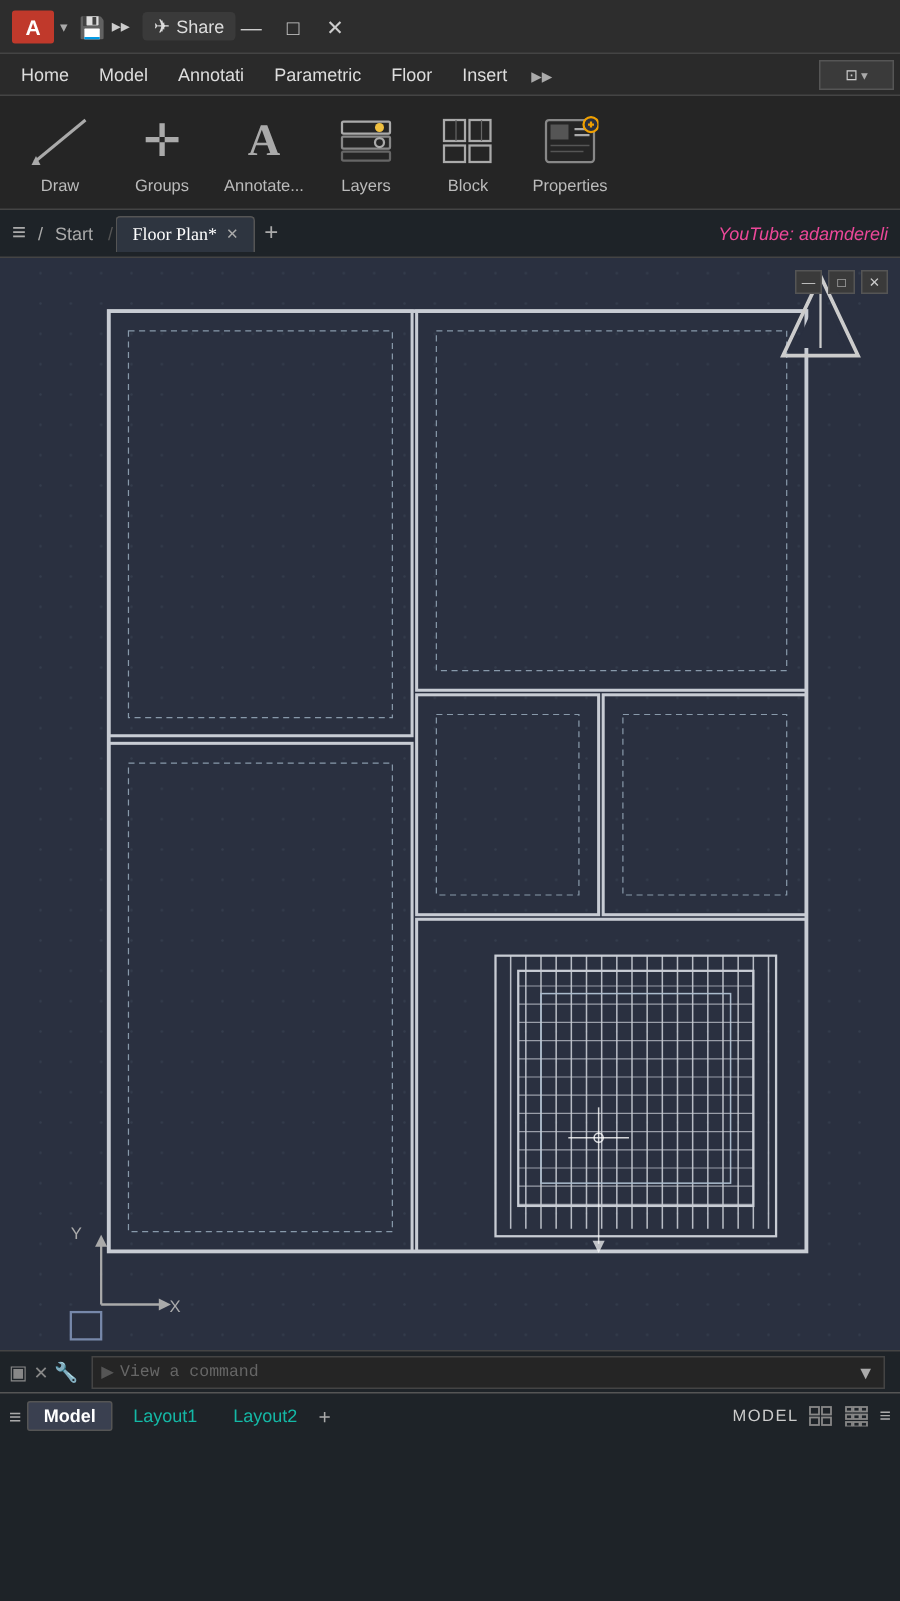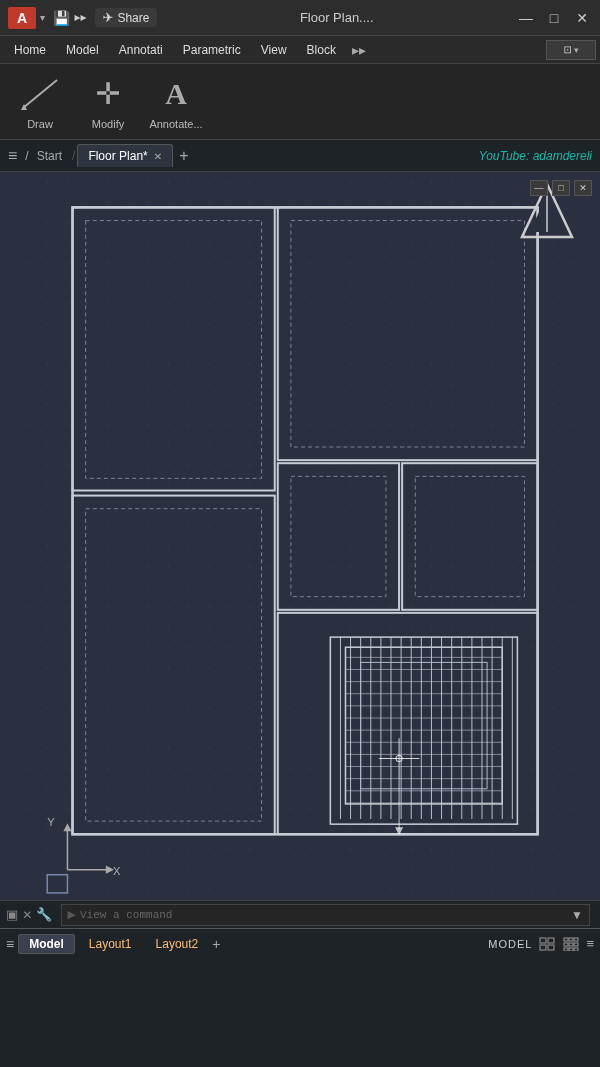--- a/index.html
+++ b/index.html
@@ -173,26 +173,27 @@
       background: #2e3540;
       color: #fff;
       font-size: 12px;
       padding: 4px 10px;
       border-radius: 3px 3px 0 0;
       border: 1px solid #555;
       border-bottom: none;
       display: flex;
       align-items: center;
       gap: 6px;
+      font-family: Liberation Serif, serif;
     }
     #tab-close { color: #aaa; font-size: 10px; cursor: pointer; }
     #tab-add { color: #aaa; font-size: 16px; margin-left: 6px; cursor: pointer; }
     #youtube-credit {
       margin-left: auto;
-      color: #14b8a6;
+      color: #ec4899;
       font-size: 12px;
       font-style: italic;
     }
 
     
     #drawing-area {
       position: relative;
       width: 600px;
       height: 728px;
       background: #2a3040;
@@ -280,21 +281,21 @@
       padding: 0 6px;
       border-top: 1px solid #555;
       gap: 4px;
     }
     #layout-hamburger {
       color: #aaa;
       font-size: 14px;
       cursor: pointer;
     }
     .layout-tab {
-      color: #fdba74;
+      color: #14b8a6;
       font-size: 12px;
       padding: 2px 10px;
       border-radius: 2px;
       cursor: pointer;
     }
     .layout-tab.active {
       background: #3a4050;
       border: 1px solid #555;
       font-weight: bold;
       color: white;
@@ -336,35 +337,34 @@
   </div>
   <span id="title-bar-arrow">▾</span>
   <div id="title-bar-icons">
     <span style="font-size:14px; cursor:pointer;">💾</span>
     <span style="font-size:12px; cursor:pointer;">▸▸</span>
   </div>
   <button id="share-btn">
     <span style="font-size:13px;">✈</span>
     <span>Share</span>
   </button>
-  <div id="title-text">Floor Plan....</div>
   <div id="window-controls">
     <div class="win-btn">—</div>
     <div class="win-btn">□</div>
     <div class="win-btn" id="close-btn">✕</div>
   </div>
 </div>
 
 <div id="menu-bar">
   <div class="menu-item">Home</div>
   <div class="menu-item">Model</div>
   <div class="menu-item">Annotati</div>
   <div class="menu-item">Parametric</div>
-  <div class="menu-item">View</div>
-  <div class="menu-item">Block</div>
+  <div class="menu-item">Floor</div>
+  <div class="menu-item">Insert</div>
   <div id="menu-more">▸▸</div>
   <div id="menu-right">
     <div id="search-box-btn" style="width:50px; display:flex; align-items:center; background:#3a3a3a; border:1px solid #555; padding:0 4px;">
       <span style="color:#ccc;font-size:10px;">⊡</span>
       <span style="color:#aaa;font-size:9px;margin-left:2px;">▾</span>
     </div>
   </div>
 </div>
 
 <div id="toolbar">
@@ -376,32 +376,73 @@
         <polygon points="2,34 8,34 5,28" fill="#aaa"></polygon>
       </svg>
     </div>
     <span class="tool-label">Draw</span>
   </div>
 
   <div class="tool-btn">
     <div style="font-size:30px;color:#aaa;display:flex;align-items:center;justify-content:center;width:48px;height:40px;">
       ✛
     </div>
-    <span class="tool-label">Modify</span>
+    <span class="tool-label">Groups</span>
   </div>
 
   <div class="tool-btn">
     <div style="font-size:30px;color:#aaa;font-family:serif;font-weight:bold;display:flex;align-items:center;justify-content:center;width:48px;height:40px;">
       A
     </div>
     <span class="tool-label">Annotate...</span>
   </div>
 
-
-
+  <div class="tool-btn">
+    <div style="display:flex;align-items:center;justify-content:center;width:48px;height:40px;">
+      <svg width="38" height="34" viewBox="0 0 38 34">
+        <rect x="3" y="4" width="32" height="8" rx="1" fill="none" stroke="#aaa" stroke-width="1.5"></rect>
+        <rect x="3" y="14" width="32" height="8" rx="1" fill="none" stroke="#888" stroke-width="1.5"></rect>
+        <rect x="3" y="24" width="32" height="6" rx="1" fill="none" stroke="#666" stroke-width="1.5"></rect>
+        <circle cx="28" cy="8" r="3" fill="#f0c040"></circle>
+        <circle cx="28" cy="18" r="3" fill="none" stroke="#aaa" stroke-width="1.5"></circle>
+      </svg>
+    </div>
+    <span class="tool-label">Layers</span>
+  </div>
+
+  <div class="tool-btn">
+    <div style="display:flex;align-items:center;justify-content:center;width:48px;height:40px;">
+      <svg width="38" height="34" viewBox="0 0 38 34">
+        <rect x="3" y="3" width="14" height="14" fill="none" stroke="#aaa" stroke-width="1.5"></rect>
+        <rect x="20" y="3" width="14" height="14" fill="none" stroke="#aaa" stroke-width="1.5"></rect>
+        <rect x="3" y="20" width="14" height="11" fill="none" stroke="#aaa" stroke-width="1.5"></rect>
+        <rect x="20" y="20" width="14" height="11" fill="none" stroke="#aaa" stroke-width="1.5"></rect>
+        <line x1="11" y1="3" x2="11" y2="17" stroke="#666" stroke-width="0.8"></line>
+        <line x1="28" y1="3" x2="28" y2="17" stroke="#666" stroke-width="0.8"></line>
+      </svg>
+    </div>
+    <span class="tool-label">Block</span>
+  </div>
+
+  <div class="tool-btn">
+    <div style="display:flex;align-items:center;justify-content:center;width:48px;height:40px;">
+      <svg width="38" height="34" viewBox="0 0 38 34">
+        <rect x="3" y="3" width="32" height="28" rx="2" fill="none" stroke="#888" stroke-width="1.5"></rect>
+        <rect x="6" y="6" width="12" height="10" fill="#555"></rect>
+        <line x1="22" y1="9" x2="32" y2="9" stroke="#aaa" stroke-width="1.5"></line>
+        <line x1="22" y1="13" x2="32" y2="13" stroke="#aaa" stroke-width="1.5"></line>
+        <line x1="6" y1="20" x2="32" y2="20" stroke="#555" stroke-width="1"></line>
+        <line x1="6" y1="24" x2="28" y2="24" stroke="#555" stroke-width="1"></line>
+        <circle cx="33" cy="6" r="5" fill="#2a3040" stroke="#f0a000" stroke-width="1.5"></circle>
+        <line x1="33" y1="4" x2="33" y2="8" stroke="#f0a000" stroke-width="1.5"></line>
+        <line x1="31" y1="6" x2="35" y2="6" stroke="#f0a000" stroke-width="1.5"></line>
+      </svg>
+    </div>
+    <span class="tool-label">Properties</span>
+  </div>
 
 </div>
 
 <div id="tab-bar">
   <span id="hamburger">≡</span>
   <span id="tab-separator">/</span>
   <span id="tab-start">Start</span>
   <span id="tab-separator" style="color:#555;margin:0 2px;">/</span>
   <div id="tab-active">
     <span>Floor Plan*</span>

